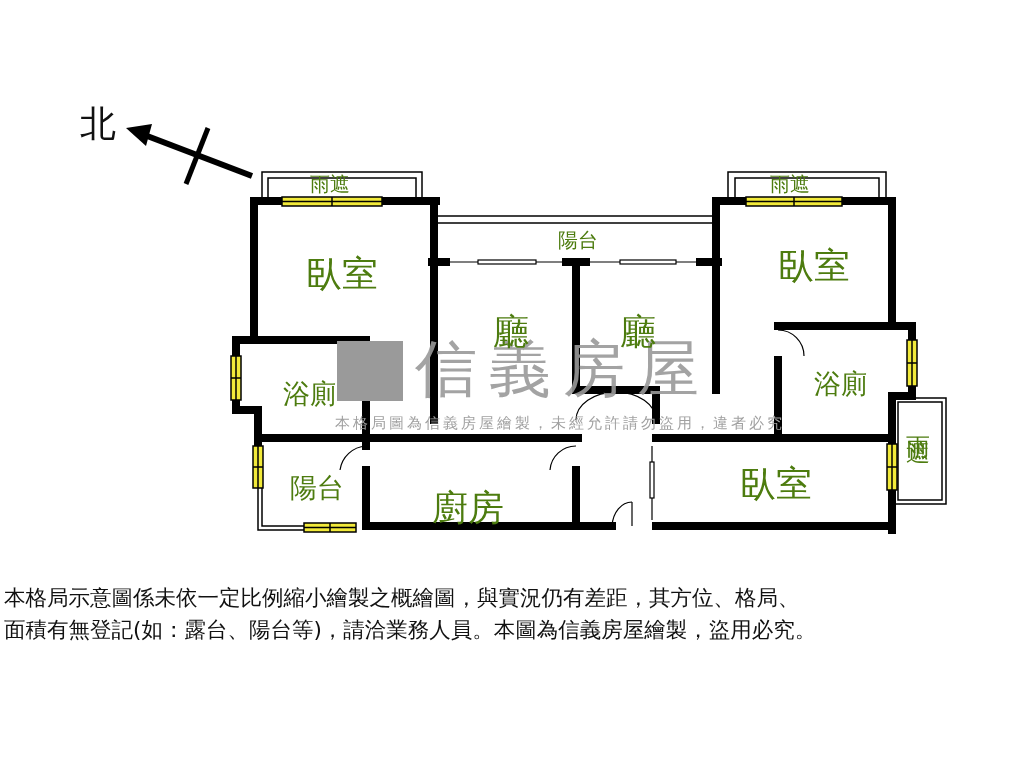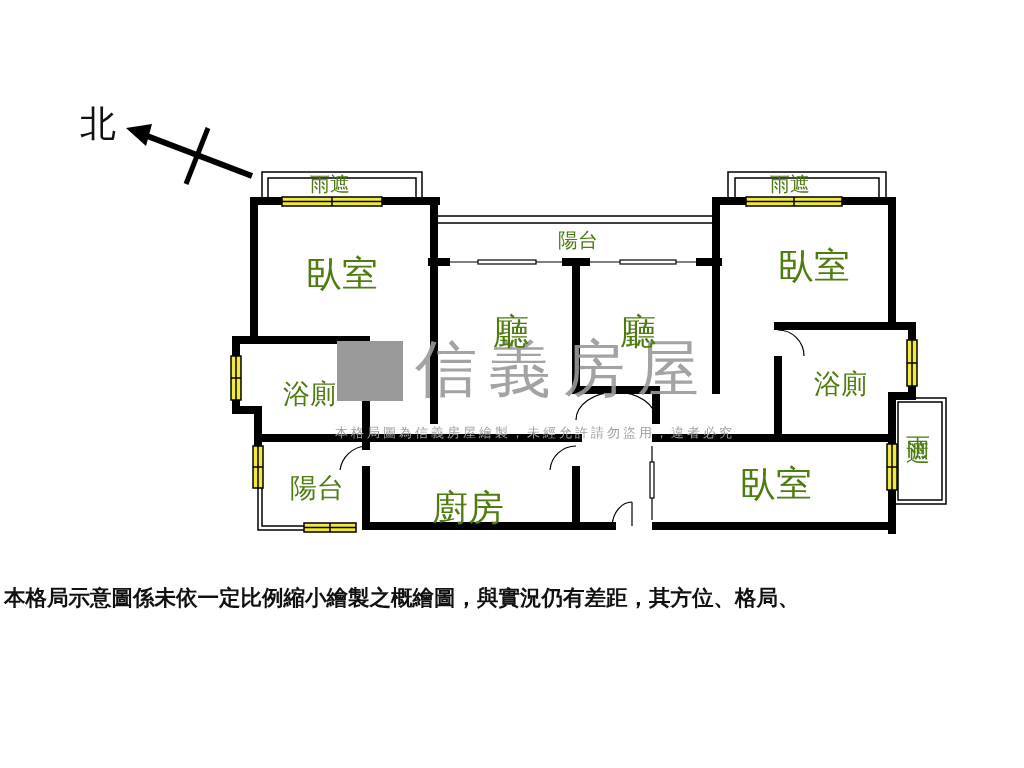--- a/index.html
+++ b/index.html
@@ -7,29 +7,29 @@
          font-family: "DejaVu Sans", "Liberation Sans", sans-serif; }
   #plan { position: absolute; left: 0; top: 0; width: 1024px; height: 560px; }
   .room-label { position: absolute; font-family: "DejaVu Serif", "Liberation Serif", serif;
                 color: #4d7c0f; white-space: nowrap; line-height: 1; }
   .lg { font-size: 36px; text-align: right; }
   .md { font-size: 27px; }
   .sm { font-size: 20px; }
   .vert { writing-mode: vertical-rl; font-size: 24px; letter-spacing: 2px; }
   .wm-big { position: absolute; left: 415px; top: 338px; font-size: 62px; color: #9a9a9a;
             letter-spacing: 12px; font-family: "DejaVu Sans", sans-serif; line-height: 1; opacity: 0.9; }
-  .wm-small { position: absolute; left: 335px; top: 424px; font-size: 13px; color: #a0a0a0;
+  .wm-small { position: absolute; left: 335px; top: 414px; font-size: 15px; color: #a0a0a0;
               letter-spacing: 3px; white-space: nowrap; }
   .wm-logo { position: absolute; left: 337px; top: 341px; width: 66px; height: 60px; background: #9a9a9a; }
   .north { position: absolute; left: 80px; top: 106px; font-size: 36px;
            font-family: "DejaVu Serif", serif; color: #111; line-height: 1; }
   .disclaimer { position: absolute; left: 4px; top: 582px; width: 1020px;
                 font-family: "DejaVu Sans", "Liberation Sans", sans-serif;
                 font-size: 21.5px; line-height: 32px; color: #111; }
-  .disclaimer div { white-space: nowrap; font-weight: bold; }
+  .disclaimer div { white-space: nowrap; }
 </style>
 </head>
 <body>
 
 <div id="plan">
   <svg width="1024" height="560" viewBox="0 0 1024 560" xmlns="http://www.w3.org/2000/svg">
 
     <g>
       <line x1="252" y1="176" x2="142" y2="134" stroke="#000" stroke-width="6"></line>
       <polygon points="126,128 152,124 146,146" fill="#000"></polygon>
@@ -153,13 +153,14 @@
   <div class="room-label lg" style="left:493px;top:314px;">廳</div>
   <div class="room-label lg" style="left:620px;top:314px;">廳</div>
   <div class="room-label md" style="left:283px;top:380px;">浴廁</div>
   <div class="room-label md" style="left:814px;top:370px;">浴廁</div>
   <div class="room-label lg" style="left:432px;top:490px;">廚房</div>
   <div class="room-label md" style="left:290px;top:474px;">陽台</div>
 </div>
 
 <div class="disclaimer">
   <div>本格局示意圖係未依一定比例縮小繪製之概繪圖，與實況仍有差距，其方位、格局、</div>
+  <div>面積有無登記(如：露台、陽台等)，請洽業務人員。本圖為信義房屋繪製，盜用必究。</div>
 </div>
 
 </body></html>

